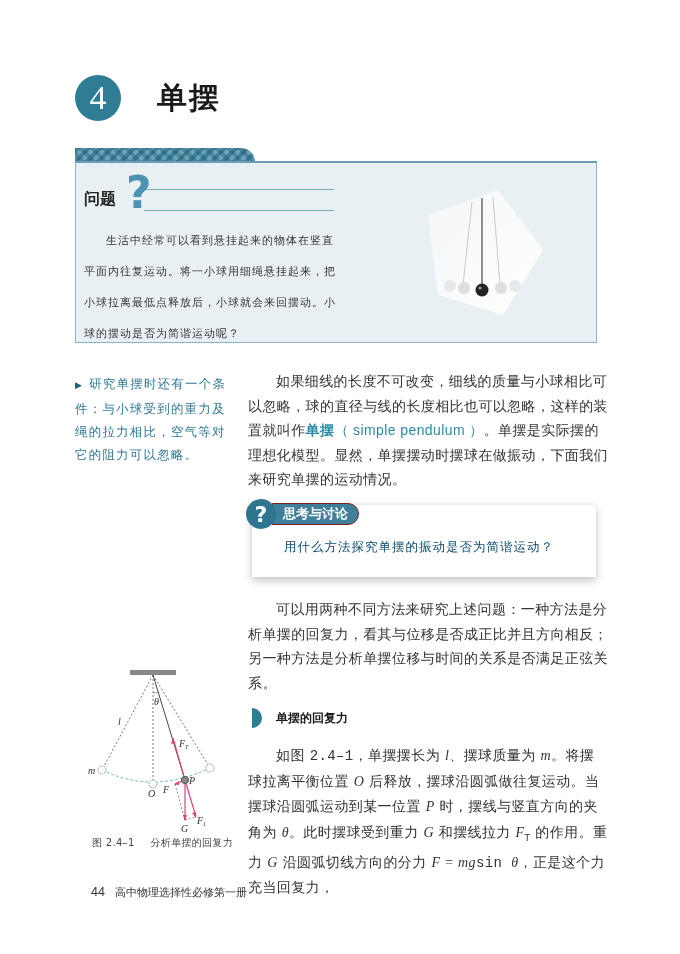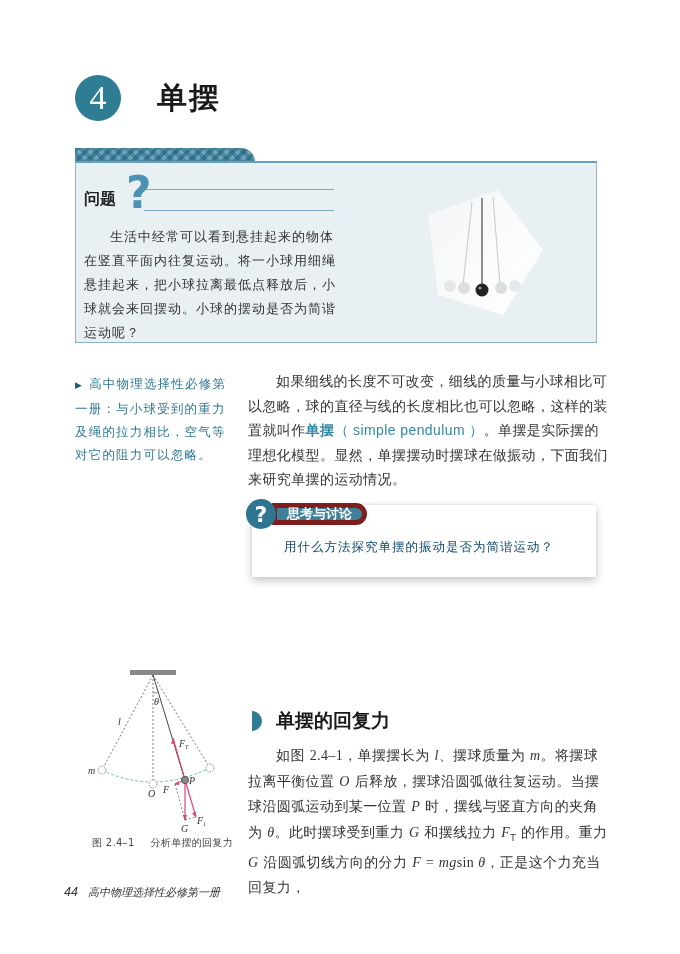--- a/index.html
+++ b/index.html
@@ -13,55 +13,55 @@
   .question-box { position: absolute; left: 75px; top: 148px; width: 562px; height: 195px; }
   .q-tab { position: absolute; left: 0; top: 0; width: 180px; height: 14px; border-top-right-radius: 14px;
     background: repeating-linear-gradient(135deg, #3e7f99 0 4px, #6aa4bc 4px 8px); overflow: hidden; }
   .q-tab::after { content: ""; position: absolute; inset: 0; background: repeating-linear-gradient(45deg, transparent 0 4px, rgba(30,80,100,0.35) 4px 8px); }
   .q-body { position: absolute; left: 0; top: 13px; width: 522px; height: 182px; background: #e8f0f4; border: 1px solid #8fb3c6; border-top: 2px solid #6b9db4; }
   .q-label-row { position: absolute; left: 8px; top: 20px; width: 250px; height: 30px; }
   .q-line { position: absolute; left: 60px; width: 190px; height: 1px; background: #7aa9bd; }
   .q-line.top { top: 6px; } .q-line.bottom { top: 27px; }
   .q-label { position: absolute; left: 0; top: 6px; font-family: "DejaVu Sans", sans-serif; font-size: 16px; font-weight: bold; color: #222; }
   .q-mark { position: absolute; left: 42px; top: -12px; font-family: "DejaVu Sans", sans-serif; font-size: 44px; font-weight: bold; color: #4b92b3; line-height: 1; }
-  .q-text { position: absolute; left: 8px; top: 62px; width: 252px; font-size: 13px; line-height: 24px; color: #333; text-indent: 2em; letter-spacing: 1px; }
+  .q-text { position: absolute; left: 8px; top: 62px; width: 252px; font-size: 11px; line-height: 31px; color: #333; text-indent: 2em; letter-spacing: 1px; }
   .q-photo { position: absolute; left: 428px; top: 190px; width: 120px; height: 130px; }
 
   .side-note { position: absolute; left: 75px; top: 372px; width: 155px; font-size: 12.5px; line-height: 23px; color: #2f7893; letter-spacing: 1.2px; }
   .side-note p + p { text-indent: 2em; margin-top: 0; }
   .side-arrow { font-size: 9px; color: #1e5d78; margin-right: 6px; }
 
   .main-col { position: absolute; left: 248px; width: 360px; font-size: 14px; line-height: 24.5px; color: #333; font-family: "DejaVu Sans", sans-serif; letter-spacing: 0.4px; }
   .p1 { top: 369px; }
   .p1 p, .p2 p, .p3 p { text-indent: 2em; }
   .kw { color: #2f8aa8; font-weight: bold; }
   .kw-en { color: #2f8aa8; font-family: "Liberation Sans", sans-serif; }
 
   .discuss { position: absolute; left: 252px; top: 505px; width: 344px; height: 72px; background: #fff; box-shadow: 0 4px 8px rgba(0,0,0,0.22), 0 -1px 3px rgba(0,0,0,0.08); }
   .discuss-badge { position: absolute; left: -6px; top: -4px; height: 26px; display: flex; align-items: center; }
   .discuss-icon { width: 30px; height: 30px; border-radius: 50%; background: #2e7590; color: #fff; font-family: "DejaVu Sans", sans-serif; font-weight: bold; font-size: 22px; display: flex; align-items: center; justify-content: center; z-index: 2; }
-  .discuss-label { margin-left: -4px; height: 22px; padding: 0 10px 0 10px; background: #3e7f99; color: #fff; font-family: "DejaVu Sans", sans-serif; font-size: 13px; font-weight: bold; border-radius: 0 11px 11px 0; display: flex; align-items: center; border: 5px solid #7f1d1d; }
+  .discuss-label { margin-left: -4px; height: 22px; padding: 0 10px 0 10px; background: #3e7f99; color: #fff; font-family: "DejaVu Sans", sans-serif; font-size: 13px; font-weight: bold; border-radius: 0 11px 11px 0; display: flex; align-items: center; border: 1px solid #7f1d1d; }
   .discuss-text { position: absolute; left: 32px; top: 34px; font-size: 12.5px; color: #0c4a6e; letter-spacing: 1px; }
 
   .p2 { top: 597px; }
 
   .sub-head { position: absolute; left: 252px; top: 708px; display: flex; align-items: center; }
   .sub-mark { width: 10px; height: 20px; background: #2e7d94; border-radius: 0 10px 10px 0; }
-  .sub-title { margin-left: 14px; font-family: "DejaVu Sans", sans-serif; font-size: 19px; font-weight: bold; color: #1a1a1a; }
+  .sub-title { margin-left: 14px; font-family: "DejaVu Sans", sans-serif; font-size: 12px; font-weight: bold; color: #1a1a1a; }
 
   .p3 { top: 743px; }
   .math { font-family: "Liberation Serif", serif; font-style: italic; }
-  .num { font-family: Liberation Serif, serif; }
+  .num { font-family: Liberation Mono, monospace; }
   sub { font-size: 9px; }
 
   .figure { position: absolute; left: 80px; top: 660px; width: 160px; height: 200px; }
   .fig-caption { position: absolute; left: 92px; top: 836px; font-size: 10px; color: #444; font-family: "DejaVu Sans", sans-serif; letter-spacing: 0.3px; }
   .fig-caption span + span { margin-left: 16px; }
 
-  .footer { position: absolute; left: 64px; top: 885px; font-size: 11px; color: #333; font-family: "DejaVu Sans", sans-serif; font-style: italic; }
+  .footer { position: absolute; left: 91px; top: 885px; font-size: 11px; color: #333; font-family: "DejaVu Sans", sans-serif; }
   .page-num { font-family: "Liberation Sans", sans-serif; font-size: 12.5px; margin-right: 10px; }
 </style>
 </head>
 <body>
 
 <div class="section-header">
   <div class="section-num">4</div>
   <div class="section-title">单摆</div>
 </div>
 
@@ -91,36 +91,37 @@
   <line x1="65" y1="7" x2="72" y2="95" stroke="#bbb" stroke-width="0.8"></line>
   <circle cx="22" cy="96" r="6" fill="#e6e8ea"></circle>
   <circle cx="36" cy="98" r="6" fill="#dcdee0"></circle>
   <circle cx="54" cy="100" r="6.5" fill="#222"></circle>
   <circle cx="52" cy="98" r="1.6" fill="#999"></circle>
   <circle cx="73" cy="98" r="6" fill="#dcdee0"></circle>
   <circle cx="87" cy="96" r="6" fill="#e6e8ea"></circle>
 </svg>
 
 <div class="side-note">
-  <p><span class="side-arrow">▶</span><span>高中物理选择性必修第一册：与小球受到的重力及绳的拉力相比，空气等对它的阻力可以忽略。</span></p>
+  <p><span class="side-arrow">▶</span><span>研究单摆时还有一个条件：与小球受到的重力及绳的拉力相比，空气等对它的阻力可以忽略。</span></p>
 </div>
 
 <div class="main-col p1">
   <p><span>如果细线的长度不可改变，细线的质量与小球相比可以忽略，球的直径与线的长度相比也可以忽略，这样的装置就叫作</span><span class="kw">单摆</span><span class="kw-en">（ simple pendulum ）</span><span>。单摆是实际摆的理想化模型。显然，单摆摆动时摆球在做振动，下面我们来研究单摆的运动情况。</span></p>
 </div>
 
 <div class="discuss">
   <div class="discuss-badge">
     <div class="discuss-icon">?</div>
     <div class="discuss-label">思考与讨论</div>
   </div>
   <div class="discuss-text">用什么方法探究单摆的振动是否为简谐运动？</div>
 </div>
 
 <div class="main-col p2">
+  <p>可以用两种不同方法来研究上述问题：一种方法是分析单摆的回复力，看其与位移是否成正比并且方向相反；另一种方法是分析单摆位移与时间的关系是否满足正弦关系。</p>
 </div>
 
 <div class="sub-head">
   <div class="sub-mark"></div>
   <div class="sub-title">单摆的回复力</div>
 </div>
 
 <div class="main-col p3">
   <p><span>如图 </span><a class="num">2.4–1</a><span>，单摆摆长为 </span><span class="math">l</span><span>、摆球质量为 </span><span class="math">m</span><span>。将摆球拉离平衡位置 </span><span class="math">O</span><span> 后释放，摆球沿圆弧做往复运动。当摆球沿圆弧运动到某一位置 </span><span class="math">P</span><span> 时，摆线与竖直方向的夹角为 </span><span class="math">θ</span><span>。此时摆球受到重力 </span><span class="math">G</span><span> 和摆线拉力 </span><span class="math">F</span><sub>T</sub><span> 的作用。重力 </span><span class="math">G</span><span> 沿圆弧切线方向的分力 </span><span class="math">F = mg</span><span class="num">sin </span><span class="math">θ</span><span>，正是这个力充当回复力，</span></p>
 </div>

